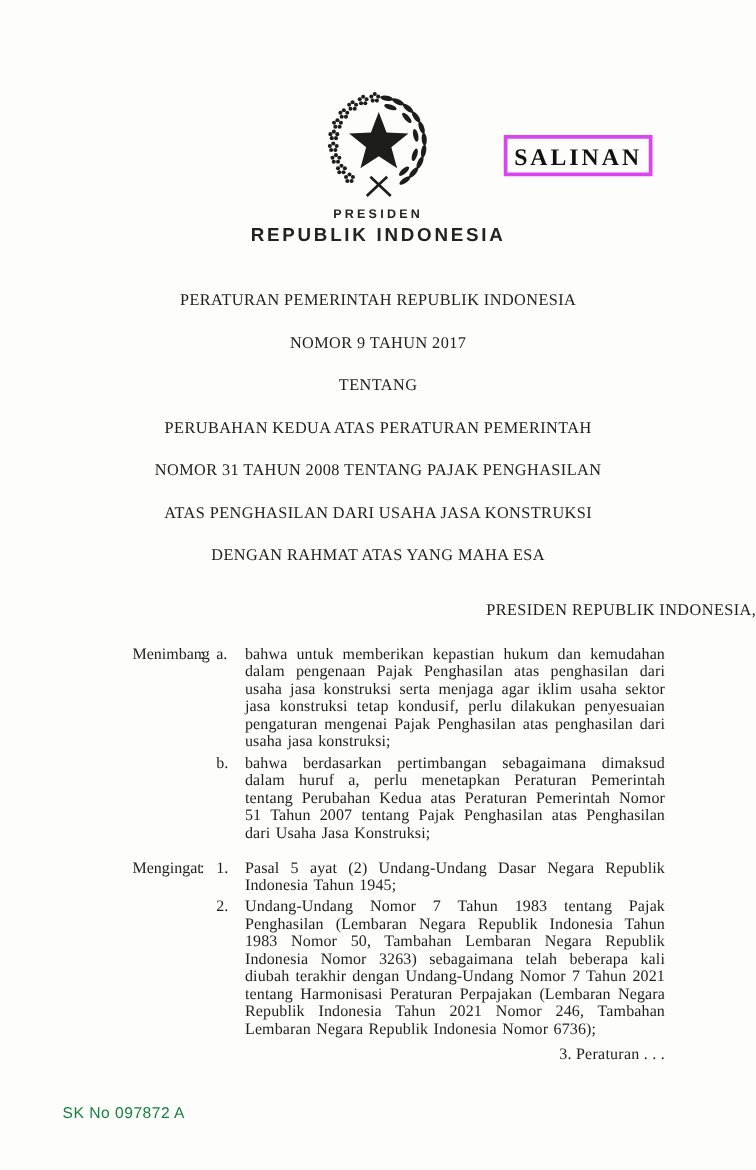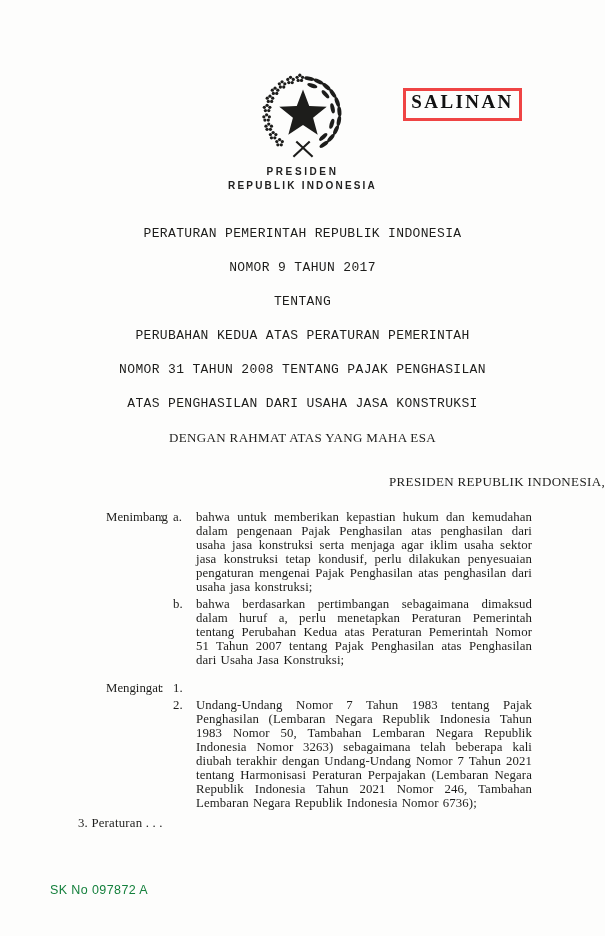--- a/index.html
+++ b/index.html
@@ -17,53 +17,53 @@
   .letterhead { padding-top:68px; text-align:center; }
   .emblem { display:block; margin:0 auto; }
   .lh-line1 {
     margin-top:4px;
     font-family:"Liberation Sans", sans-serif;
     font-size:10px; font-weight:bold; letter-spacing:2.6px; color:#222;
   }
   .lh-line2 {
     margin-top:3px;
     font-family:"Liberation Sans", sans-serif;
-    font-size:10px; font-weight:bold; letter-spacing:2.2px; color:#222;
+    font-size:15px; font-weight:bold; letter-spacing:2.2px; color:#222;
   }
 
   
   .stamp {
-    position:absolute; top:88px; left:403px;
+    position:absolute; top:108px; left:403px;
     width:113px; height:27px;
-    border:3px solid #ef4444;
-    display:flex; align-items:flex-start; justify-content:center;
+    border:3px solid #d946ef;
+    display:flex; align-items:flex-end; justify-content:center;
     font-weight:bold; font-size:19px; letter-spacing:2.4px;
     font-family:"Liberation Serif", serif; color:#111;
   }
 
   
-  .title-block { margin-top:36px; text-align:center; font-size:13px; letter-spacing:0.35px;font-family:Liberation Mono, monospace; }
+  .title-block { margin-top:36px; text-align:center; font-size:13px; letter-spacing:0.35px; }
   .title-block p { margin:0 0 20px 0; line-height:14px; }
 
   .invocation { margin-top:11px; text-align:center; font-size:13px; letter-spacing:0.35px; line-height:14px; }
   .authority  { margin-top:30px; text-align:right; font-size:13px; letter-spacing:0.35px; line-height:14px; }
 
   
   .clauses { margin:21px 73px 0 78px; font-size:12.8px; line-height:14px; }
   .clause-row {
     display:grid;
     grid-template-columns:82px 13px 23px 1fr;
     align-items:start;
   }
   .clause-row + .clause-row { margin-top:3px; }
   .section-gap { margin-top:14px; }
   .clause-label { white-space:nowrap;margin-left:28px; }
   .clause-text  { margin:0; text-align:justify; word-spacing:1px; letter-spacing:0.1px; }
 
-  .catchword { margin-top:6px; font-size:12.8px; letter-spacing:0.2px; }
+  .catchword { margin-top:6px; text-align:right; font-size:12.8px; letter-spacing:0.2px; }
 
   .footer-code {
     position:absolute; left:50px; top:883px;
     font-family:"Liberation Sans", sans-serif;
     font-size:12.5px; letter-spacing:0.4px; color:#15803d;
   }
 </style>
 </head>
 <body>
 
@@ -151,20 +151,21 @@
         <span class="clause-marker">b.</span>
         <p class="clause-text">bahwa berdasarkan pertimbangan sebagaimana dimaksud dalam huruf a, perlu menetapkan Peraturan Pemerintah tentang Perubahan Kedua atas Peraturan Pemerintah Nomor 51 Tahun 2007 tentang Pajak Penghasilan atas Penghasilan dari Usaha Jasa Konstruksi;</p>
       </div>
     </div>
 
     <div>
       <div class="clause-row section-gap">
         <span class="clause-label">Mengingat</span>
         <span class="clause-colon">:</span>
         <span class="clause-marker">1.</span>
+        <p class="clause-text">Pasal 5 ayat (2) Undang-Undang Dasar Negara Republik Indonesia Tahun 1945;</p>
       </div>
       <div class="clause-row">
         <span class="clause-label"></span>
         <span class="clause-colon"></span>
         <span class="clause-marker">2.</span>
         <p class="clause-text">Undang-Undang Nomor 7 Tahun 1983 tentang Pajak Penghasilan (Lembaran Negara Republik Indonesia Tahun 1983 Nomor 50, Tambahan Lembaran Negara Republik Indonesia Nomor 3263) sebagaimana telah beberapa kali diubah terakhir dengan Undang-Undang Nomor 7 Tahun 2021 tentang Harmonisasi Peraturan Perpajakan (Lembaran Negara Republik Indonesia Tahun 2021 Nomor 246, Tambahan Lembaran Negara Republik Indonesia Nomor 6736);</p>
       </div>
     </div>
 
     <div class="catchword">3. Peraturan . . .</div>

